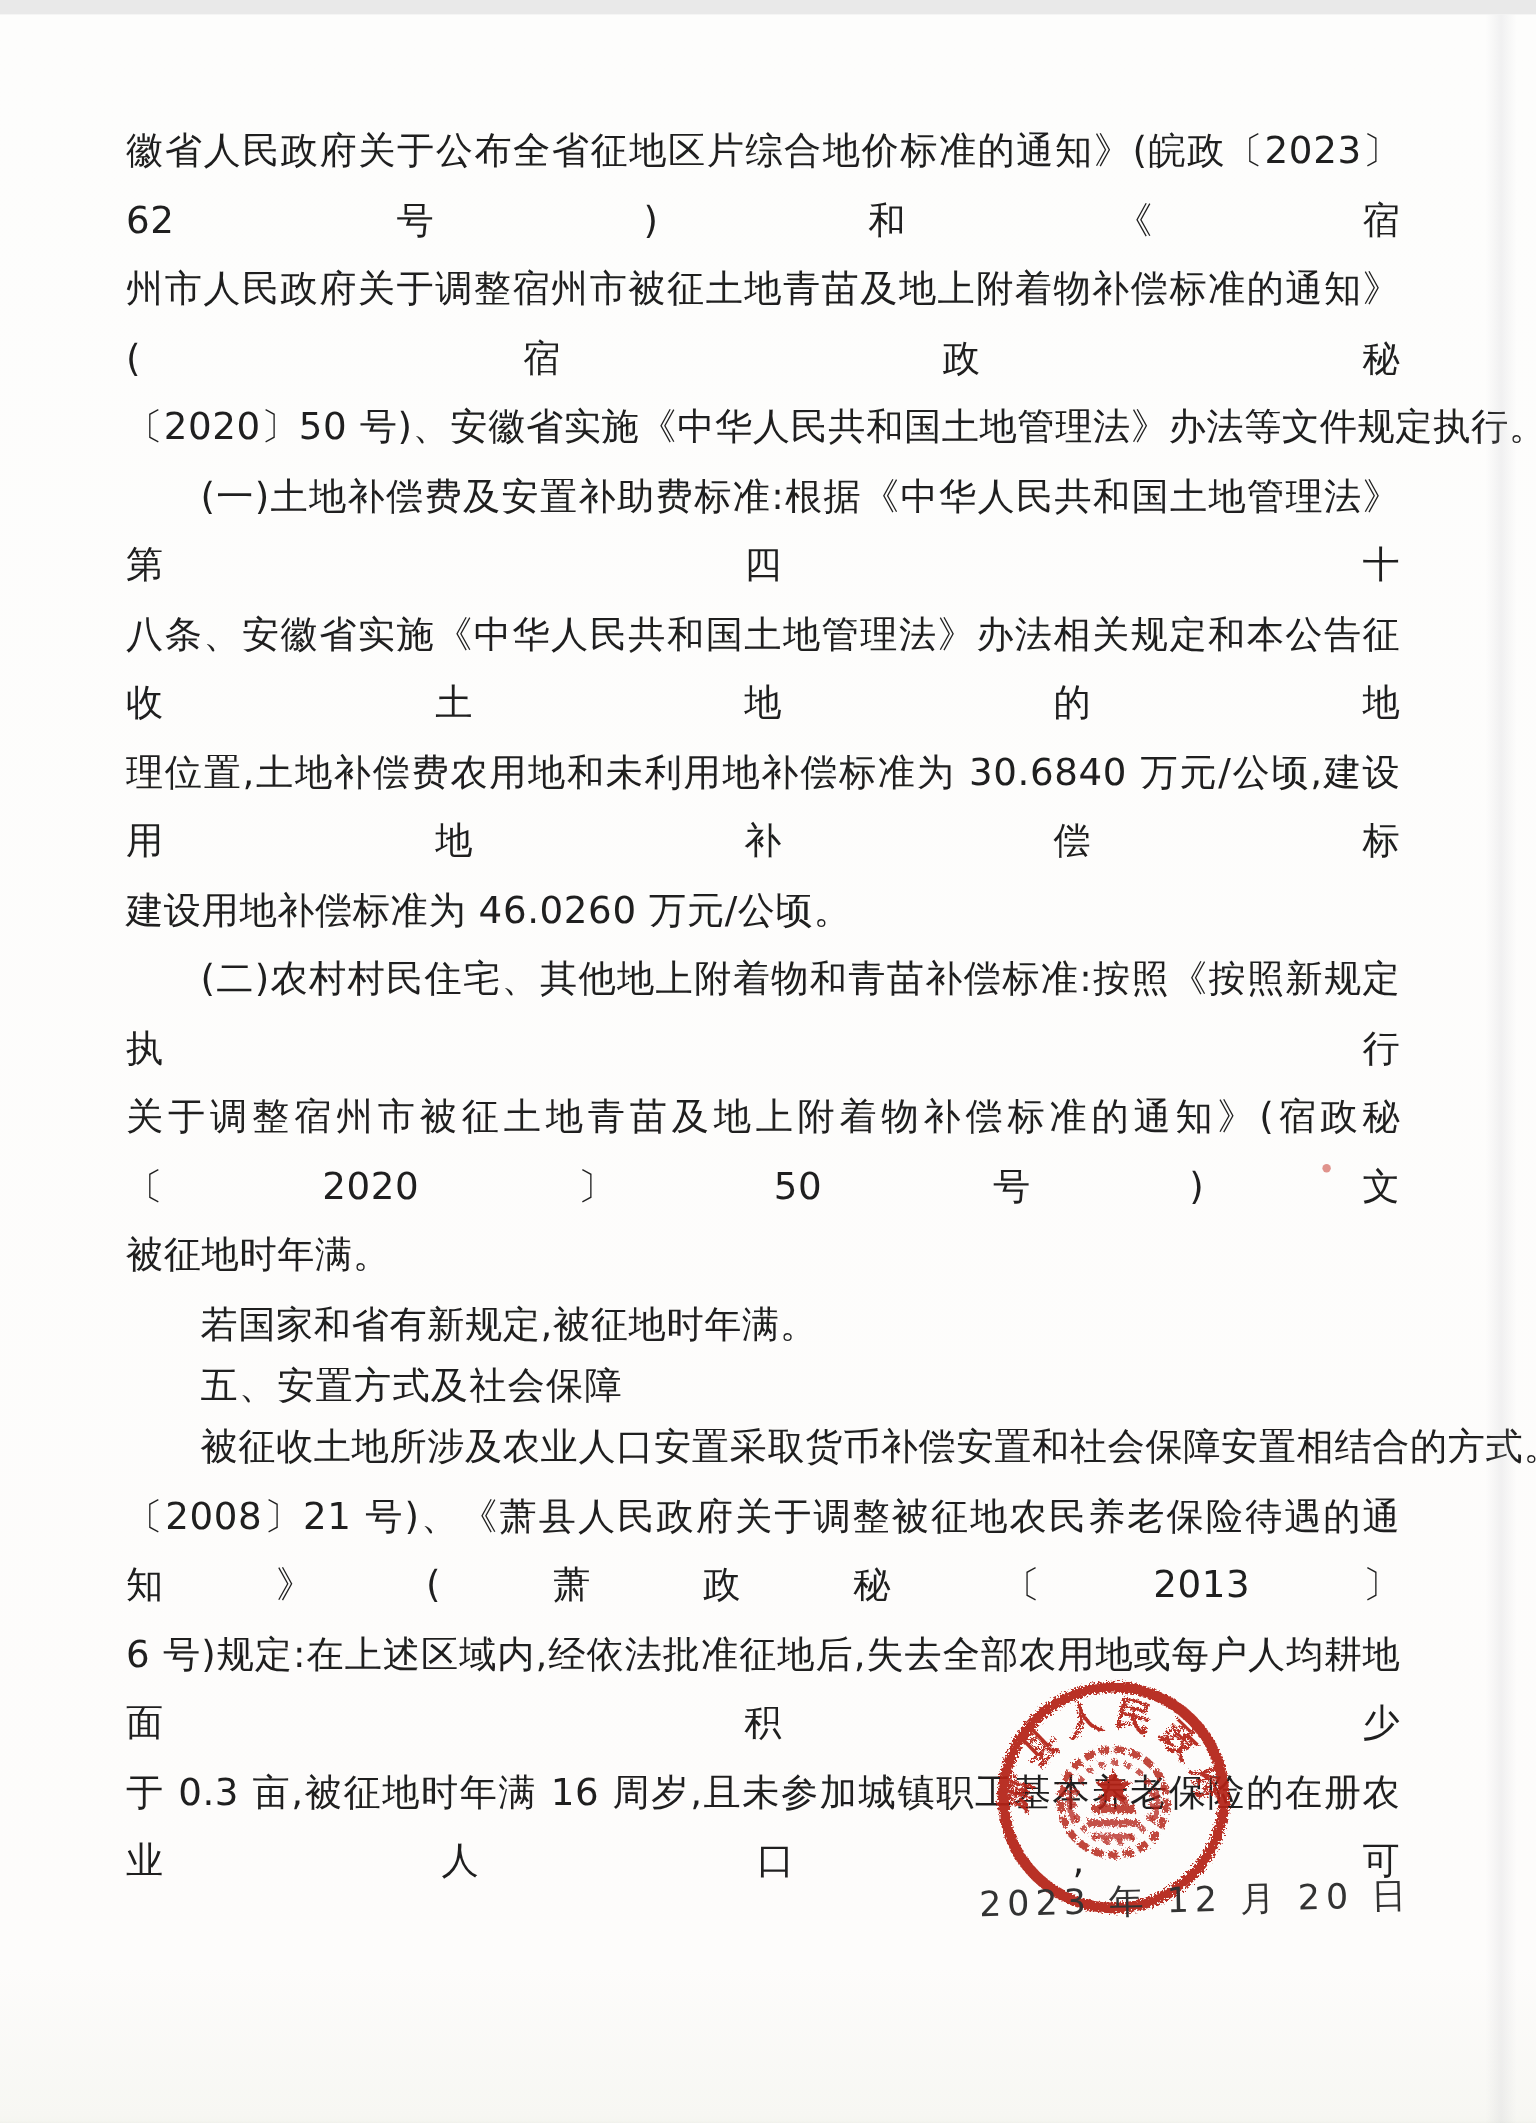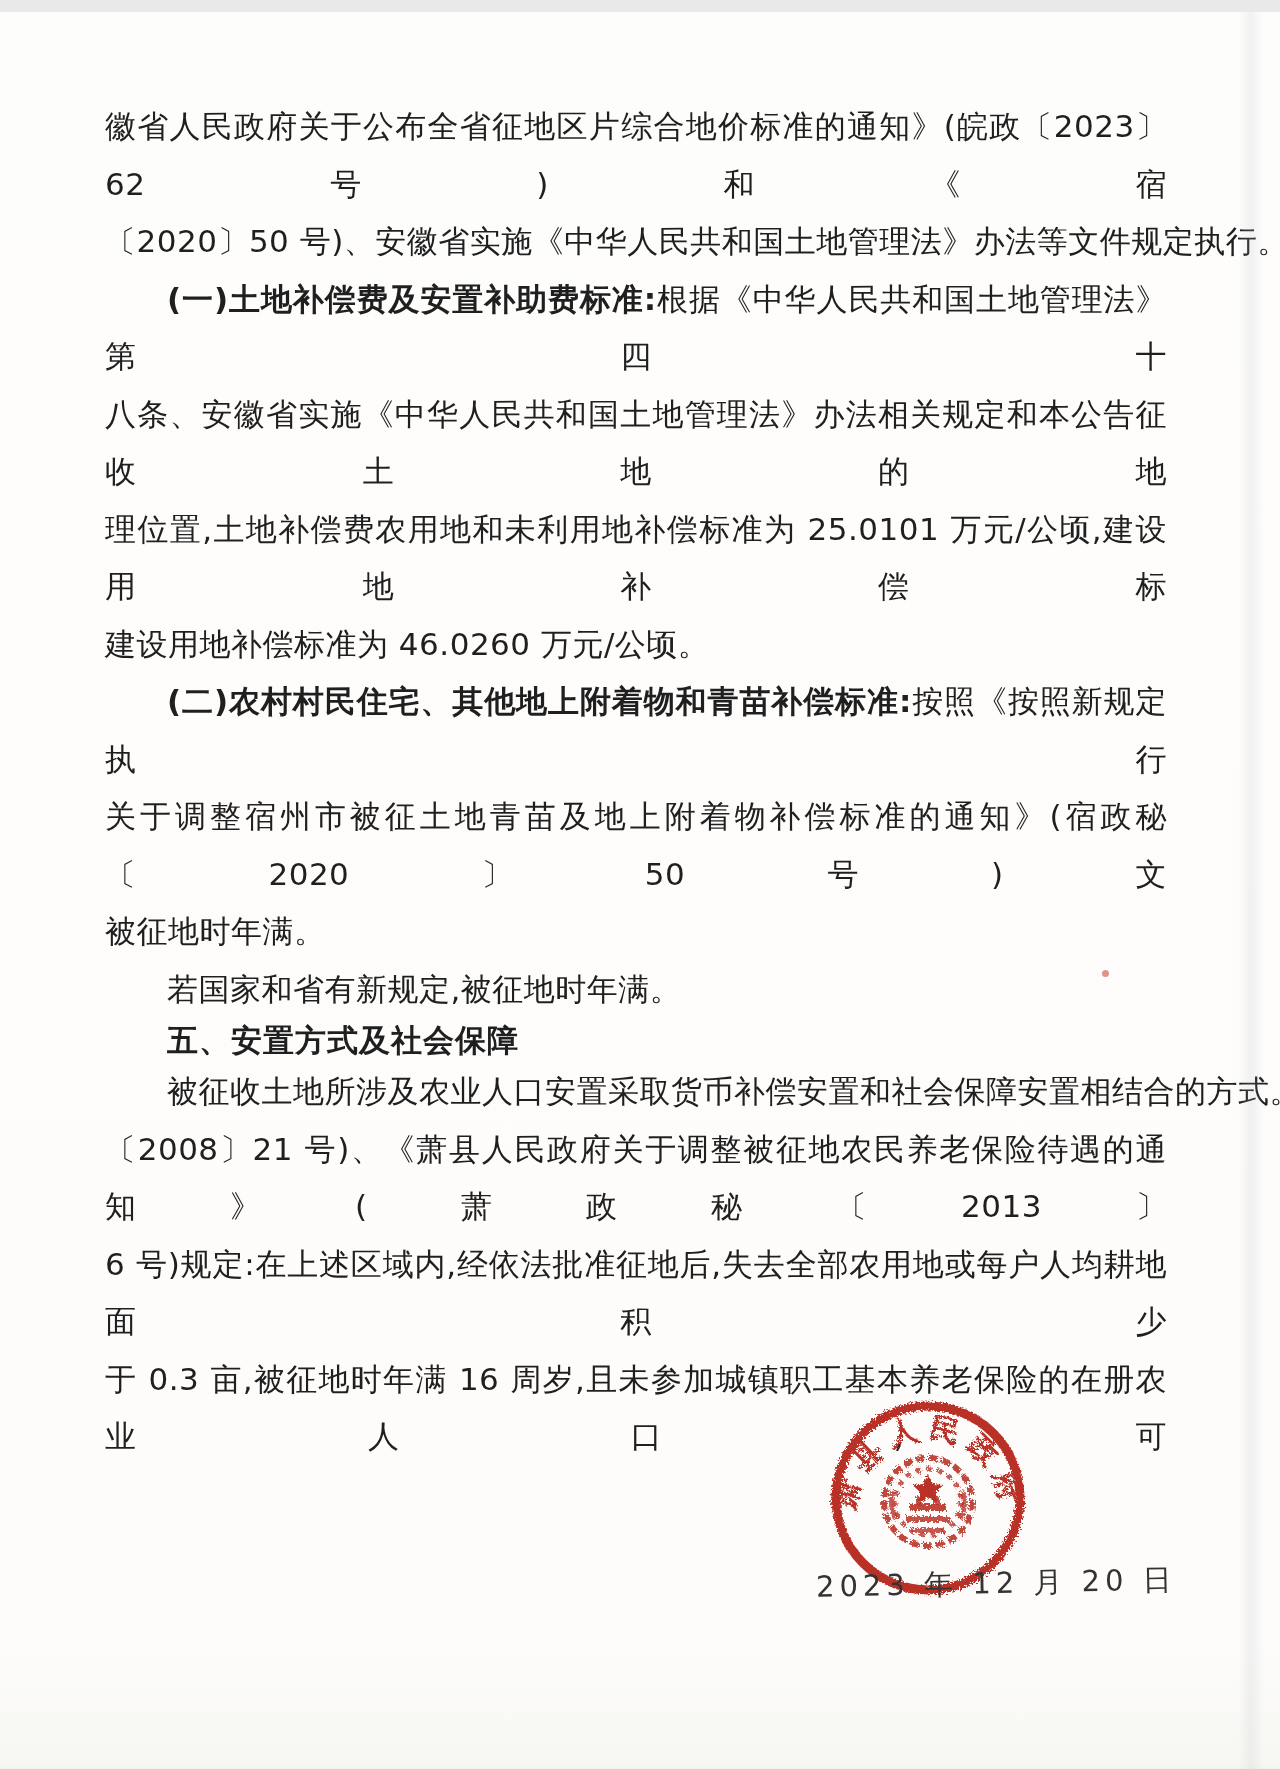--- a/index.html
+++ b/index.html
@@ -27,21 +27,21 @@
     white-space:normal;
     text-align:justify;
     text-align-last:justify;
   }
   .line.indent{ text-indent:2em; }
   .line.heading{
     line-height:45px;
     font-weight:bold;
     letter-spacing:1px;
   }
-  .bold{ font-weight:bold; }
+  .bold{ font-weight:normal; }
   
   .seal{
     position:absolute;
     left:826px;top:1384px;
     width:204px;height:204px;
     z-index:1;
     opacity:0.93;
   }
   .date{
     position:absolute;
@@ -74,24 +74,25 @@
     pointer-events:none;
   }
 </style>
 </head>
 <body>
 
 <div class="page">
 
   <div class="content">
       <div class="line justify"><span>徽省人民政府关于公布全省征地区片综合地价标准的通知》(皖政〔2023〕62 号)和《宿</span></div>
+      <div class="line justify"><span>州市人民政府关于调整宿州市被征土地青苗及地上附着物补偿标准的通知》(宿政秘</span></div>
       <div class="line"><span>〔2020〕50 号)、安徽省实施《中华人民共和国土地管理法》办法等文件规定执行。</span></div>
       <div class="line indent justify"><span class="bold">(一)土地补偿费及安置补助费标准:</span><span>根据《中华人民共和国土地管理法》第四十</span></div>
       <div class="line justify"><span>八条、安徽省实施《中华人民共和国土地管理法》办法相关规定和本公告征收土地的地</span></div>
-      <div class="line justify"><span>理位置,土地补偿费农用地和未利用地补偿标准为 25.0101 万元/公顷,建设用地补偿标</span></div>
+      <div class="line justify"><span>理位置,土地补偿费农用地和未利用地补偿标准为 30.6840 万元/公顷,建设用地补偿标</span></div>
       <div class="line"><span>建设用地补偿标准为 46.0260 万元/公顷。</span></div>
       <div class="line indent justify"><span class="bold">(二)农村村民住宅、其他地上附着物和青苗补偿标准:</span><span>按照《按照新规定执行</span></div>
       <div class="line justify"><span>关于调整宿州市被征土地青苗及地上附着物补偿标准的通知》(宿政秘〔2020〕50 号)文</span></div>
       <div class="line"><span>被征地时年满。</span></div>
       <div class="line indent"><span>若国家和省有新规定,被征地时年满。</span></div>
       <div class="line heading indent"><span class="bold">五、安置方式及社会保障</span></div>
       <div class="line indent"><span>被征收土地所涉及农业人口安置采取货币补偿安置和社会保障安置相结合的方式。</span></div>
       <div class="line justify"><span>〔2008〕21 号)、《萧县人民政府关于调整被征地农民养老保险待遇的通知》(萧政秘〔2013〕</span></div>
       <div class="line justify"><span>6 号)规定:在上述区域内,经依法批准征地后,失去全部农用地或每户人均耕地面积少</span></div>
       <div class="line justify"><span>于 0.3 亩,被征地时年满 16 周岁,且未参加城镇职工基本养老保险的在册农业人口,可</span></div>

